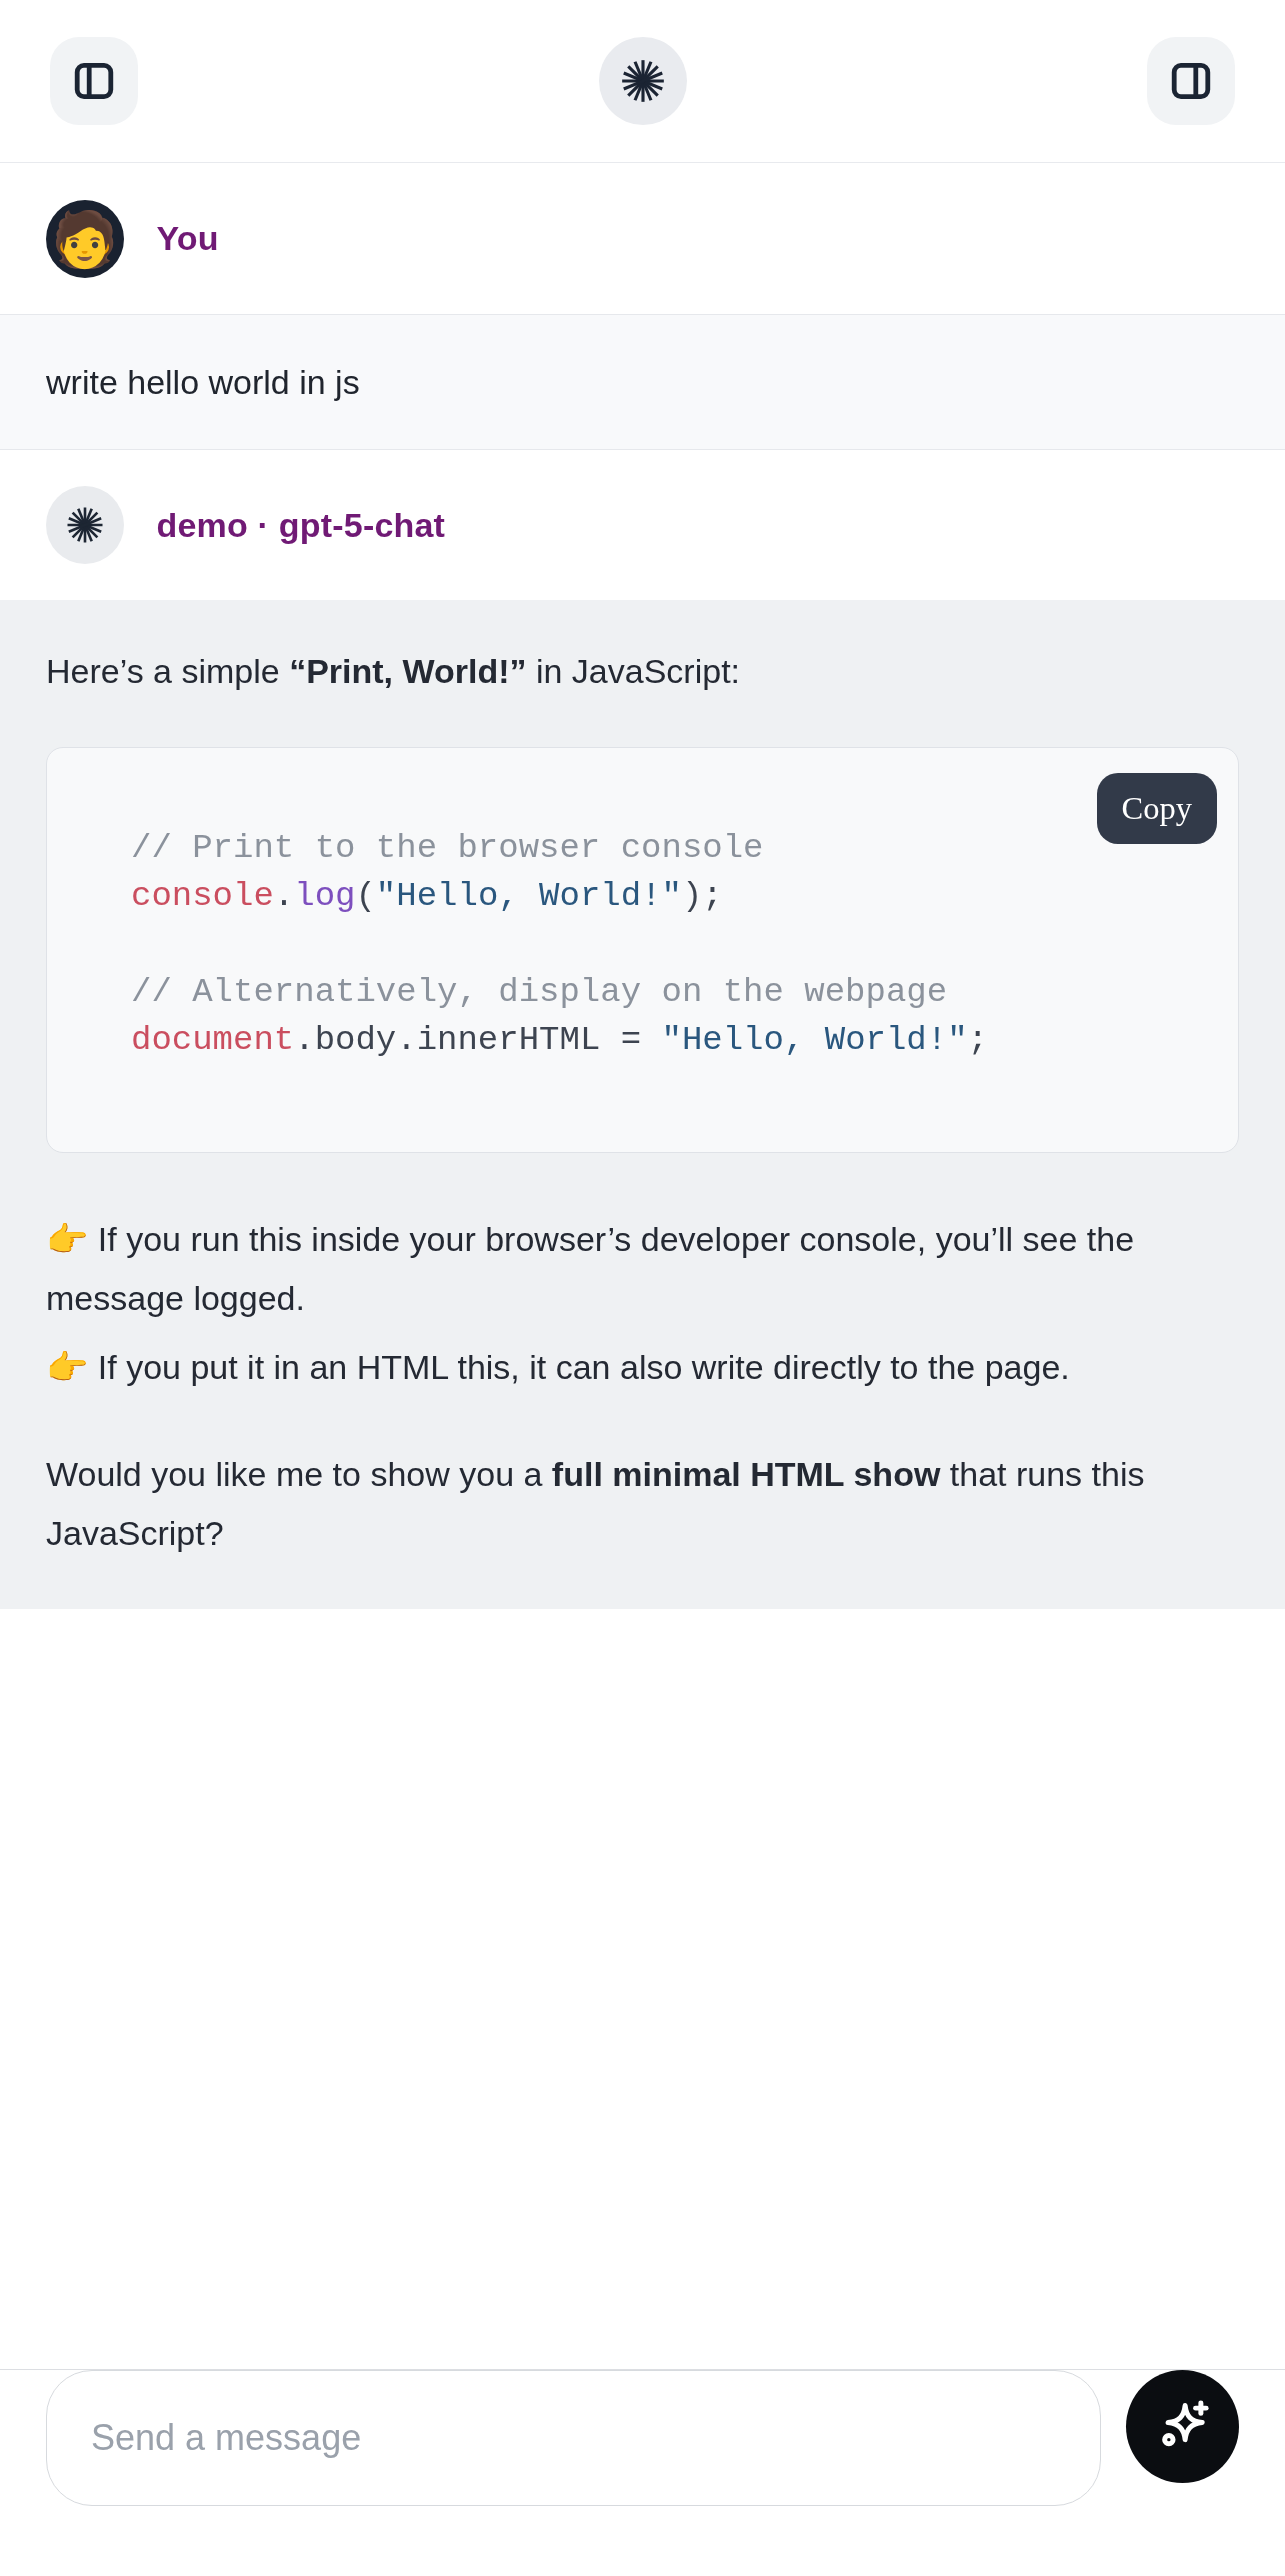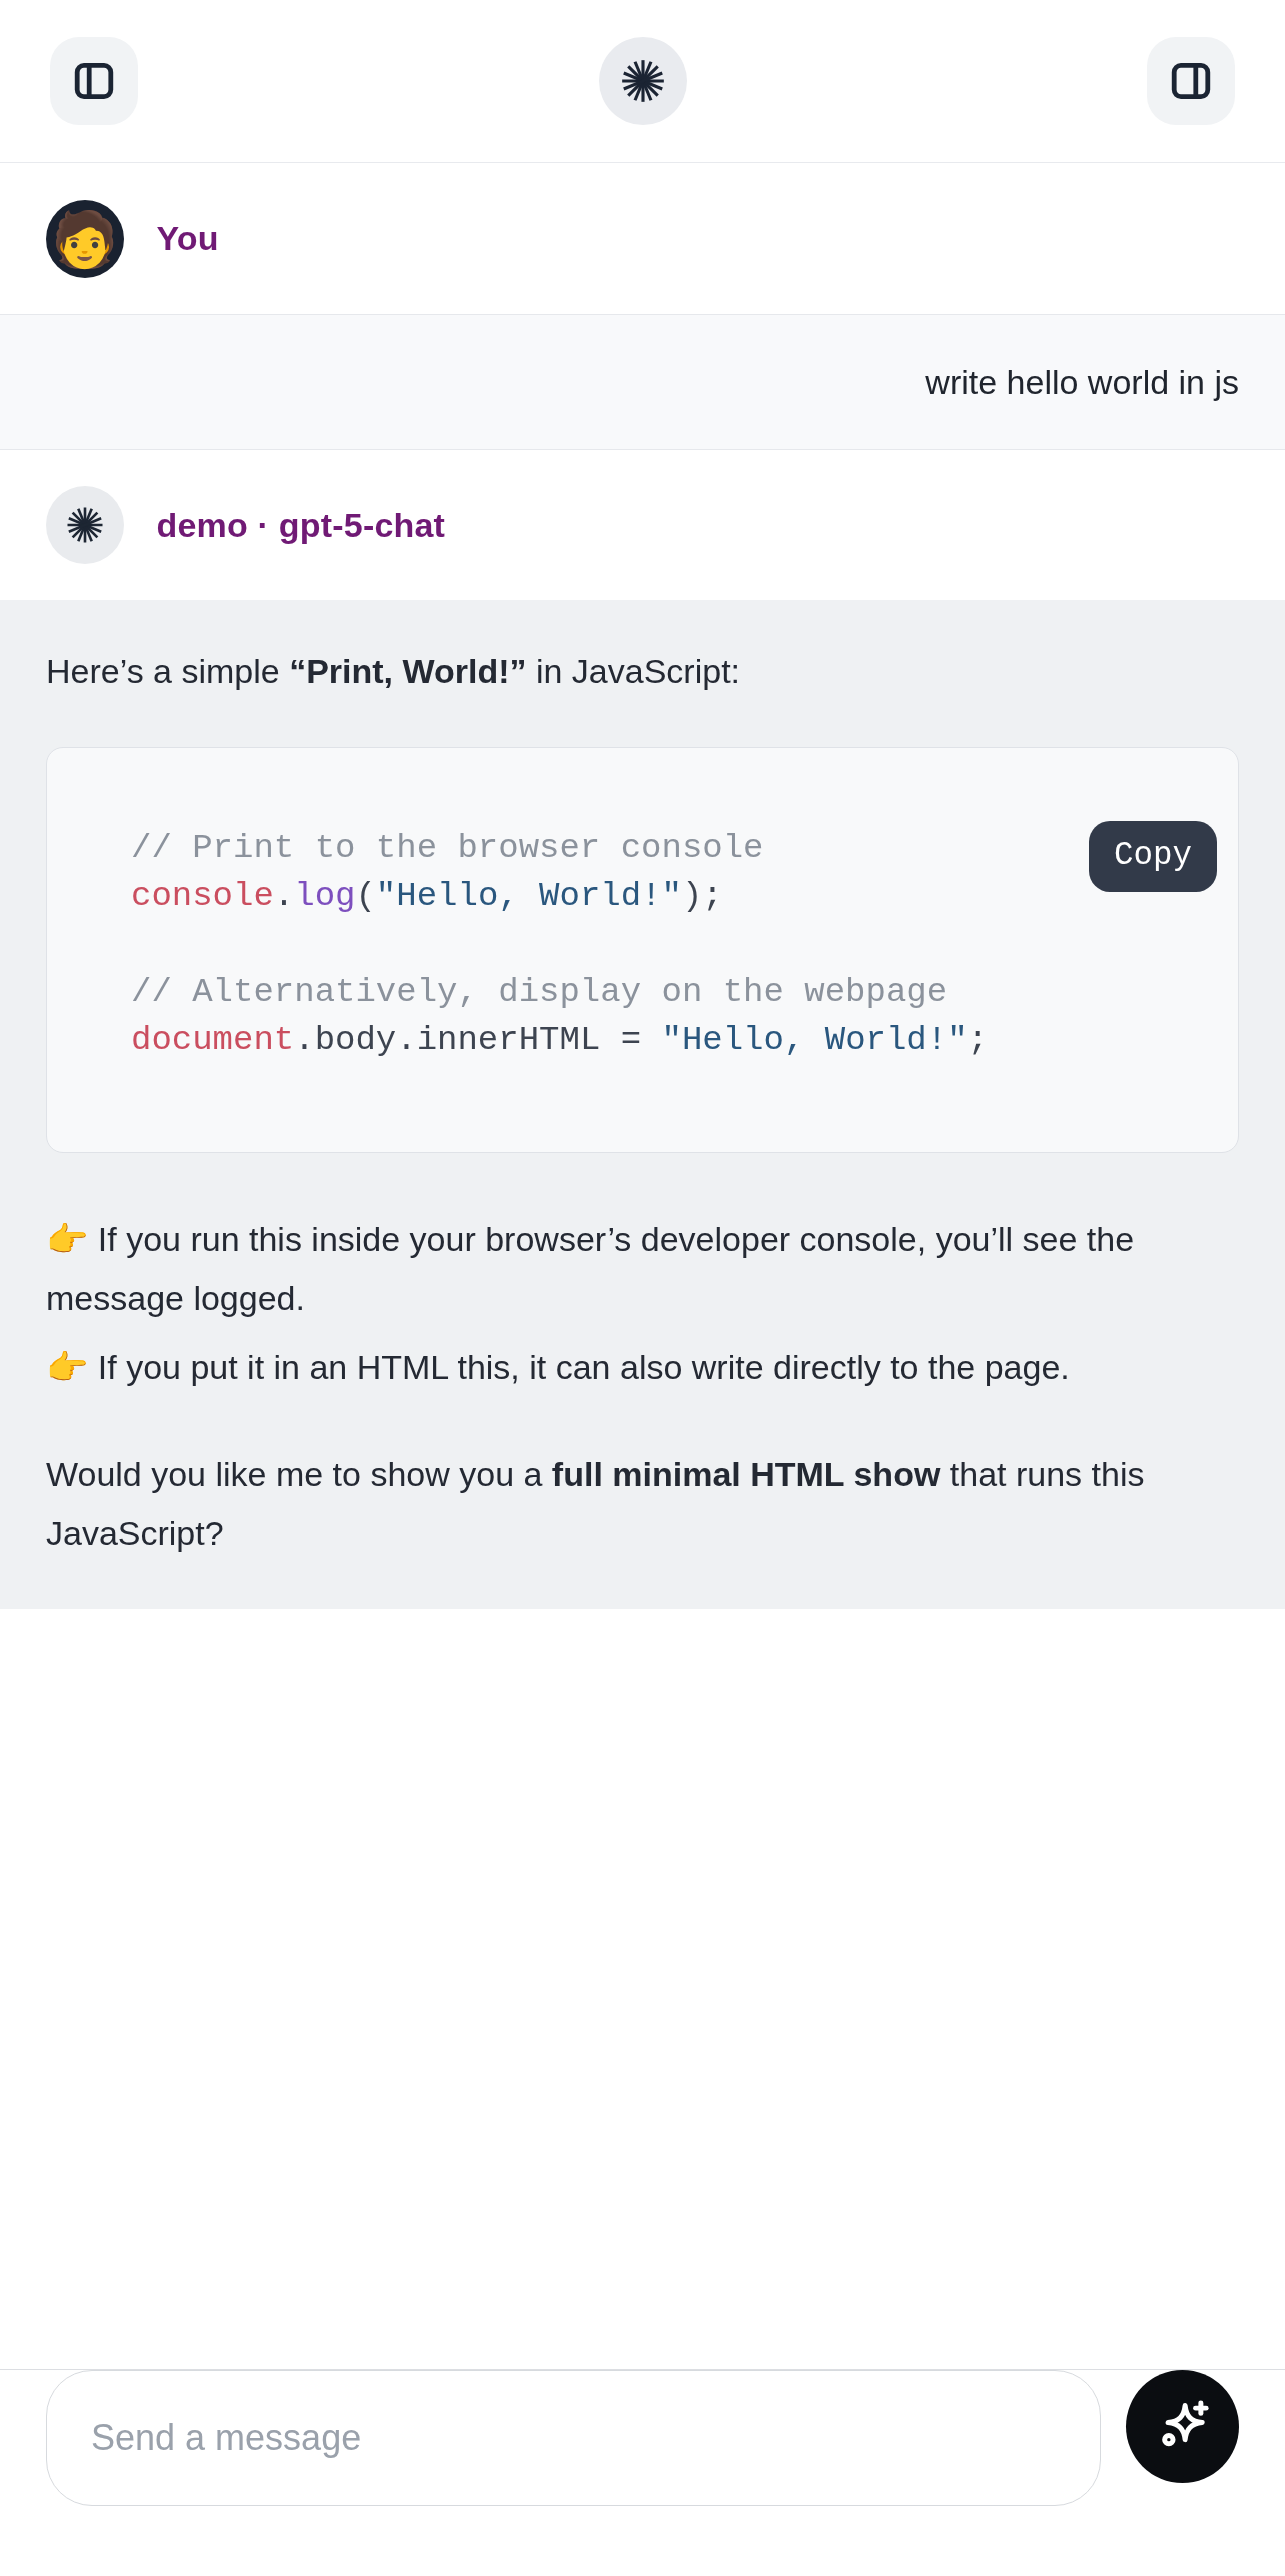--- a/index.html
+++ b/index.html
@@ -63,21 +63,20 @@
     letter-spacing: 0.2px;
   }
 
   
   .user-band {
     flex: 0 0 auto;
     background: var(--user-band-bg, #f8f9fb);
     border-top: 1.9px solid #e6e8ec;
     border-bottom: 1.9px solid #e6e8ec;
     padding: 48px 46px;
-    text-align: right;
   }
   .user-band .msg-text {
     font-size: 34px;
     line-height: 38px;
     color: #20252e;
   }
 
   
   .assistant-band {
     flex: 0 0 auto;
@@ -111,26 +110,25 @@
     white-space: pre;
     color: var(--syntax-plain, #3d4450);
   }
   .copy-btn {
     position: absolute;
     top: 25px; right: 21px;
     background: var(--copy-button-bg, #323a49);
     color: #ffffff;
     border: none;
     border-radius: 21px;
-    font-family: Liberation Mono, monospace;
+    font-family: Liberation Serif, serif;
     font-size: 32.5px;
     line-height: 1;
     padding: 19px 25px;
     cursor: pointer;
-    margin-top: 48px;
   }
   .tok-comment { color: var(--syntax-comment, #8b929c); }
   .tok-red     { color: var(--syntax-keyword, #ca4e5f); }
   .tok-purple  { color: var(--syntax-function, #7d4fbe); }
   .tok-string  { color: var(--syntax-string, #2a577e); }
   .tok-plain   { color: var(--syntax-plain, #3d4450); }
 
   
   .spacer { flex: 1 1 auto; background: #ffffff; }
 

